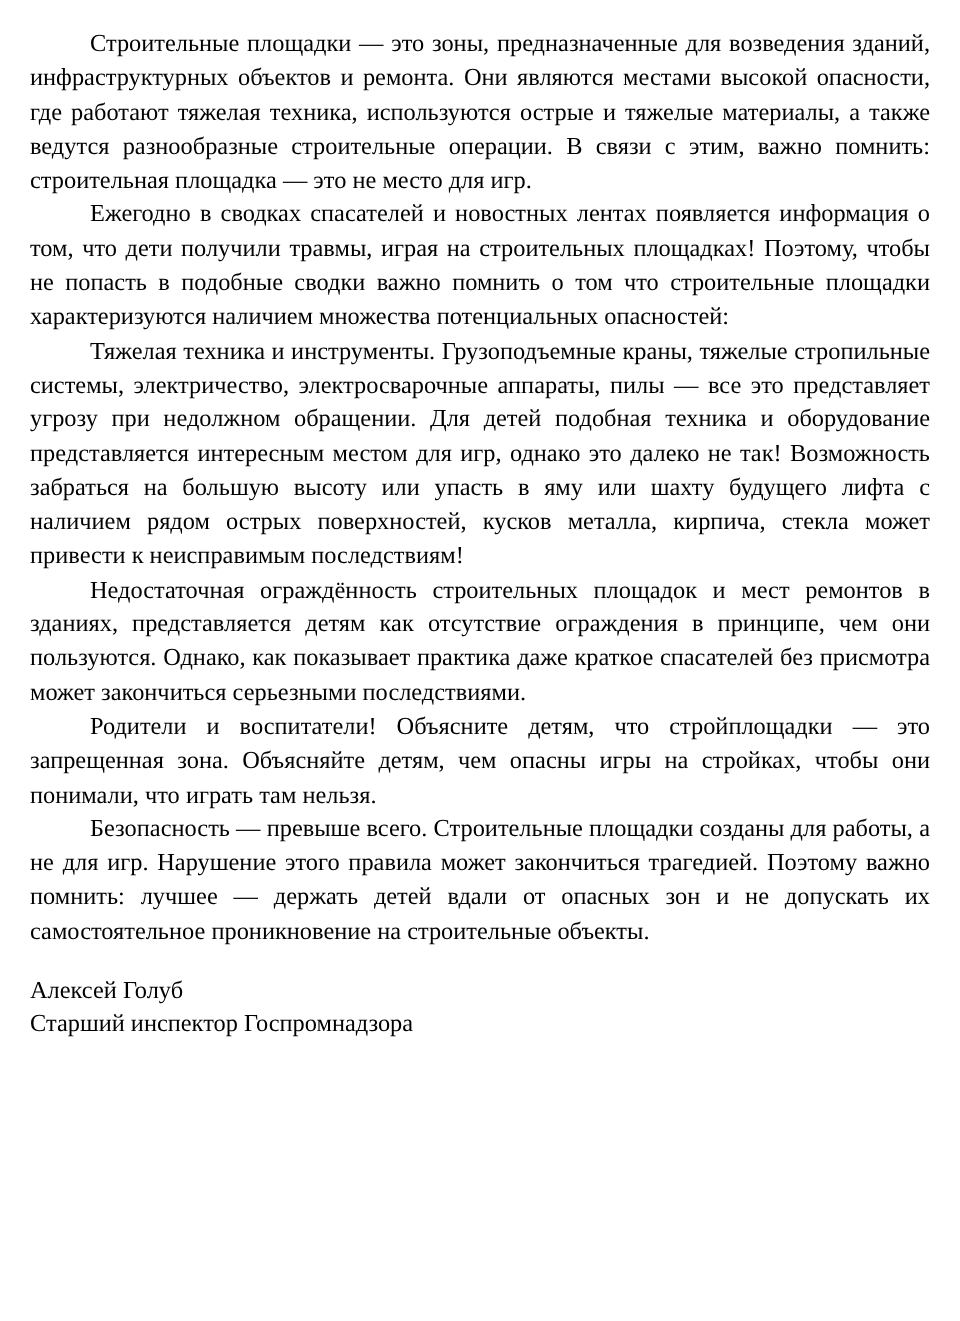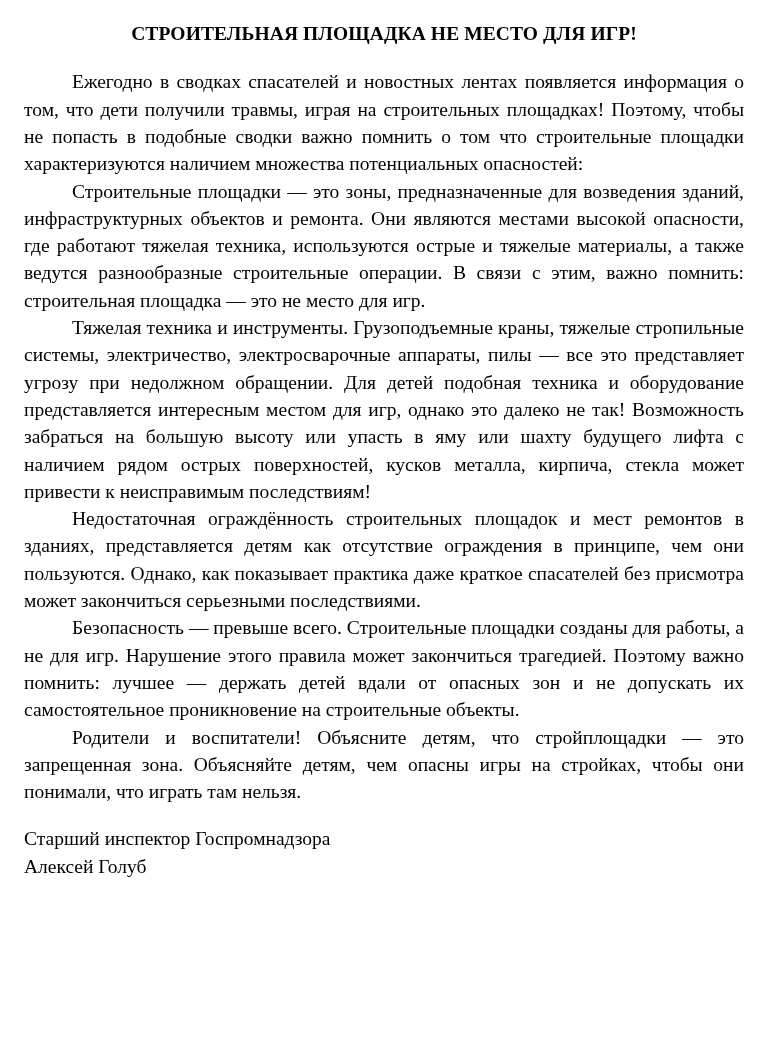--- a/index.html
+++ b/index.html
@@ -43,29 +43,28 @@
     text-align: left;
     text-indent: 0;
     margin: 0;
   }
 </style>
 </head>
 <body>
 
 <div class="page">
 
-  <h1 class="doc-title">СТРОИТЕЛЬНАЯ ПЛОЩАДКА НЕ МЕСТО ДЛЯ ИГР!</h1>
 
   <div class="body-text">
+    <p>Строительные площадки — это зоны, предназначенные для возведения зданий, инфраструктурных объектов и ремонта. Они являются местами высокой опасности, где работают тяжелая техника, используются острые и тяжелые материалы, а также ведутся разнообразные строительные операции. В связи с этим, важно помнить: строительная площадка — это не место для игр.</p>
     <p>Ежегодно в сводках спасателей и новостных лентах появляется информация о том, что дети получили травмы, играя на строительных площадках! Поэтому, чтобы не попасть в подобные сводки важно помнить о том что строительные площадки характеризуются наличием множества потенциальных опасностей:</p>
-    <p>Строительные площадки — это зоны, предназначенные для возведения зданий, инфраструктурных объектов и ремонта. Они являются местами высокой опасности, где работают тяжелая техника, используются острые и тяжелые материалы, а также ведутся разнообразные строительные операции. В связи с этим, важно помнить: строительная площадка — это не место для игр.</p>
     <p>Тяжелая техника и инструменты. Грузоподъемные краны, тяжелые стропильные системы, электричество, электросварочные аппараты, пилы — все это представляет угрозу при недолжном обращении. Для детей подобная техника и оборудование представляется интересным местом для игр, однако это далеко не так! Возможность забраться на большую высоту или упасть в яму или шахту будущего лифта с наличием рядом острых поверхностей, кусков металла, кирпича, стекла может привести к неисправимым последствиям!</p>
     <p>Недостаточная ограждённость строительных площадок и мест ремонтов в зданиях, представляется детям как отсутствие ограждения в принципе, чем они  пользуются. Однако, как показывает практика даже краткое спасателей без присмотра может закончиться серьезными последствиями.</p>
+    <p>Родители и воспитатели! Объясните детям, что стройплощадки — это запрещенная зона. Объясняйте детям, чем опасны игры на стройках, чтобы они понимали, что играть там нельзя.</p>
     <p>Безопасность — превыше всего. Строительные площадки созданы для работы, а не для игр. Нарушение этого правила может закончиться трагедией. Поэтому важно помнить: лучшее — держать детей вдали от опасных зон и не допускать их самостоятельное проникновение на строительные объекты.</p>
-    <p>Родители и воспитатели! Объясните детям, что стройплощадки — это запрещенная зона. Объясняйте детям, чем опасны игры на стройках, чтобы они понимали, что играть там нельзя.</p>
   </div>
 
   <div class="signature">
+    <p class="line">Алексей Голуб</p>
     <p class="line">Старший инспектор Госпромнадзора</p>
-    <p class="line">Алексей Голуб</p>
   </div>
 
 </div>
 
 </body></html>

